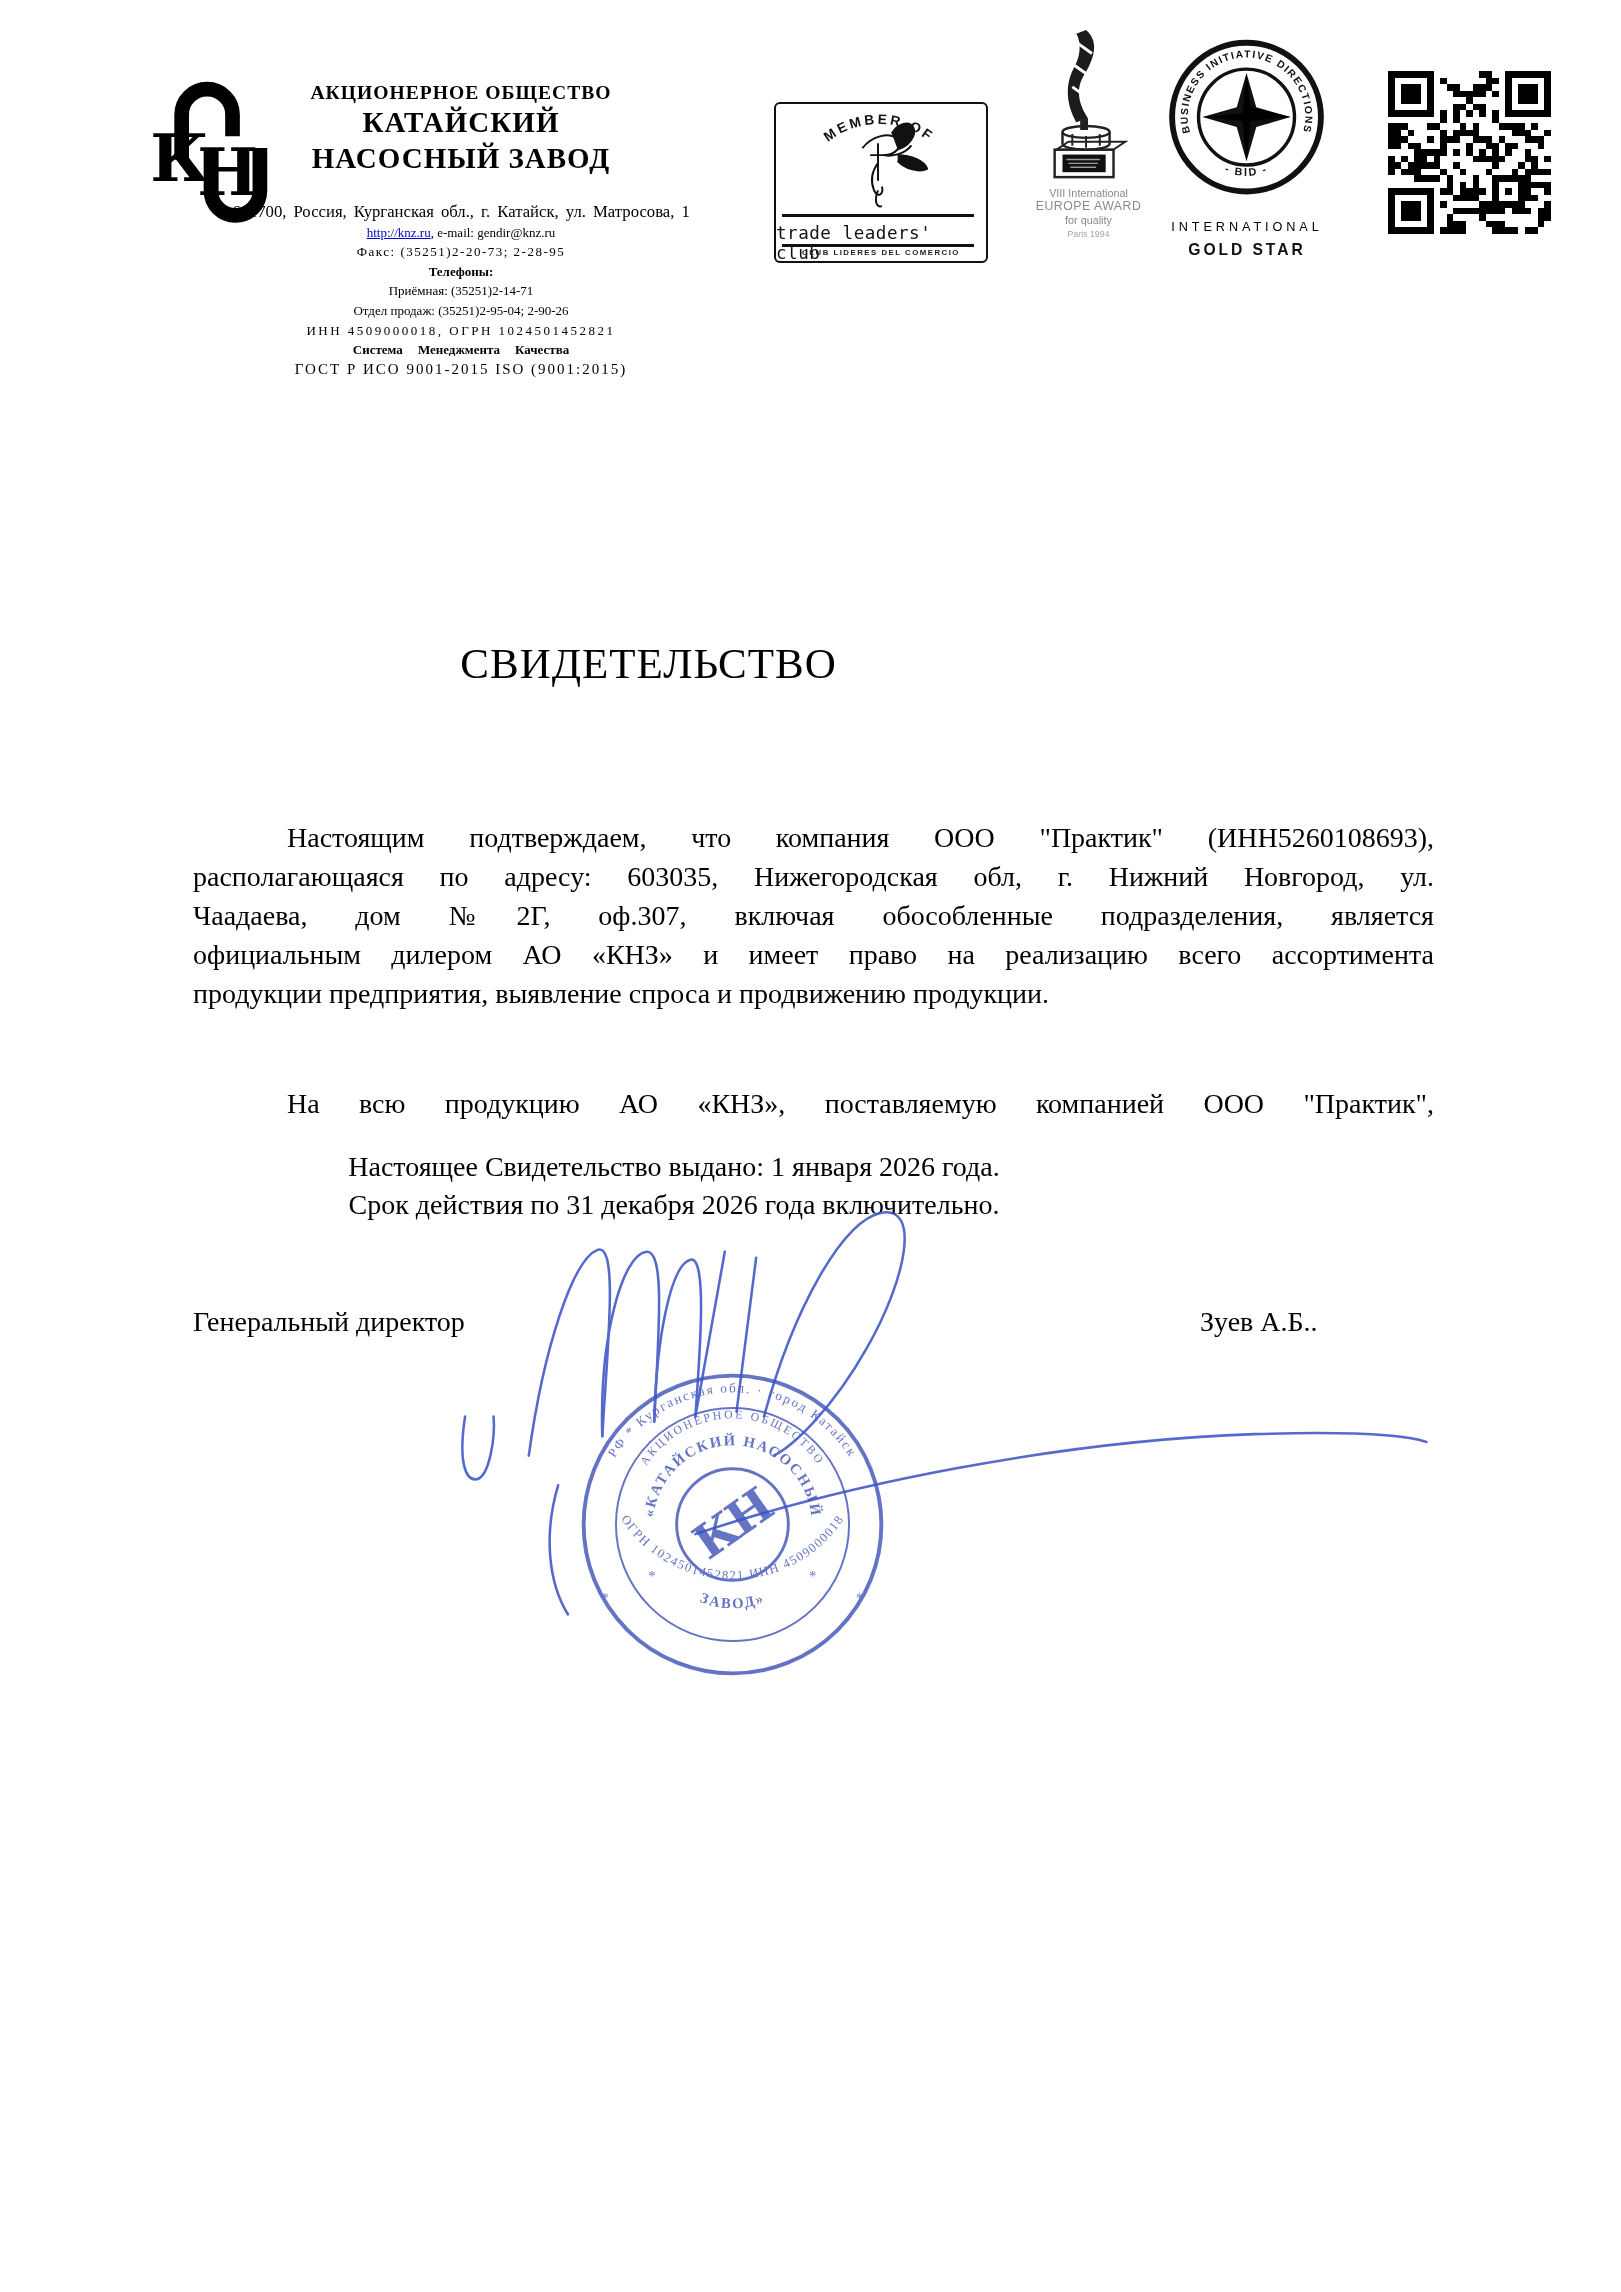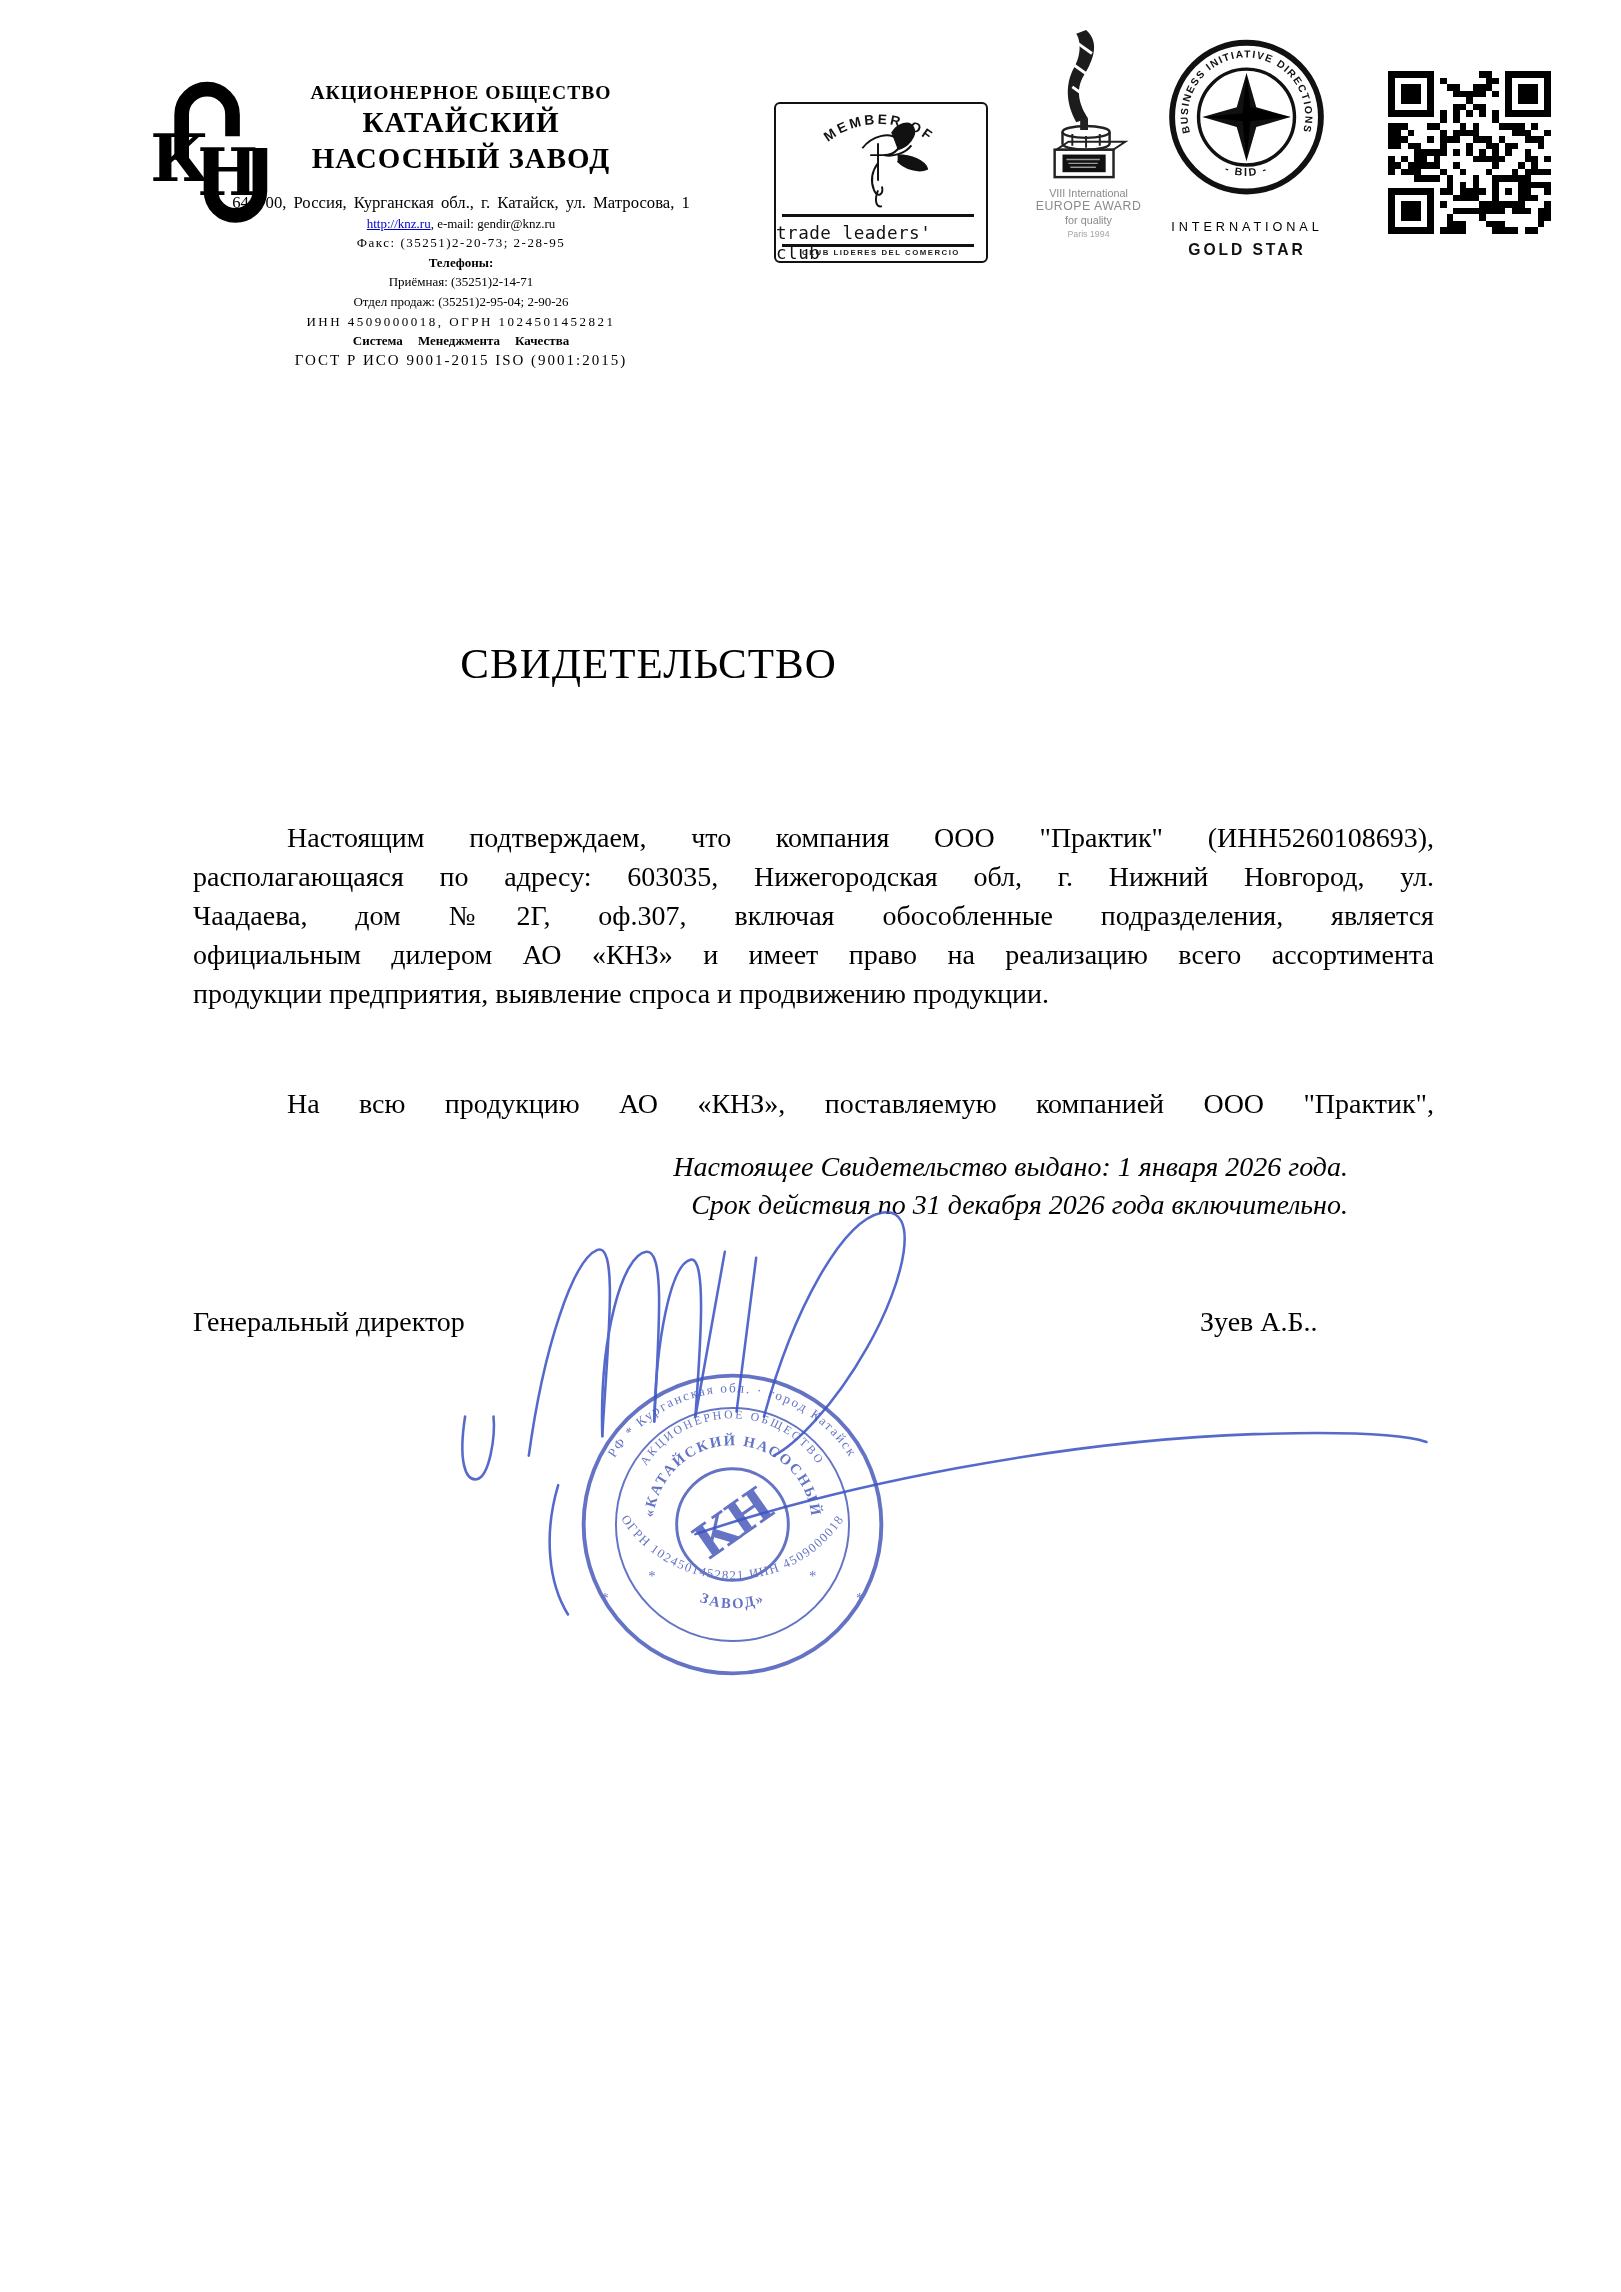--- a/index.html
+++ b/index.html
@@ -2,21 +2,21 @@
 <html><head>
 <meta charset="utf-8">
 <style>
   html,body{margin:0;padding:0;background:#fff;}
   body{width:1621px;height:2293px;position:relative;font-family:"Liberation Serif",serif;color:#000;}
   .abs{position:absolute;}
   
   .header-text{left:118px;top:82px;width:686px;text-align:center;}
   .org-type{font-weight:bold;font-size:19.6px;letter-spacing:1px;}
   .org-name{font-weight:bold;font-size:29px;letter-spacing:1px;line-height:36px;}
-  .org-name.last{margin-bottom:16px;}
+  .org-name.last{margin-bottom:25px;}
   .h-line{font-size:13px;line-height:19.6px;}
   .h-addr{font-size:16.7px;word-spacing:2.9px;line-height:21.6px;}
   .h-link a{color:#0000cc;text-decoration:underline;}
   .h-fax{letter-spacing:1.5px;}
   .h-bold{font-weight:bold;}
   .h-inn{letter-spacing:2.5px;}
   .h-qms{font-weight:bold;word-spacing:11.8px;}
   .h-gost{letter-spacing:2px;font-size:15px;}
   
   .tlc-box{left:774px;top:102px;width:210px;height:157px;border:2.5px solid #111;border-radius:5.9px;background:#fff;}
@@ -31,21 +31,21 @@
   .trophy-t4{font-size:8.8px;color:#a5a5a5;}
   .bid-wrap{left:1161px;top:29px;width:172px;text-align:center;}
   .bid-int{position:absolute;left:0;top:191px;width:100%;font-family:"Liberation Sans",sans-serif;font-size:12.7px;letter-spacing:3.9px;color:#000000;}
   .bid-gold{position:absolute;left:0;top:212px;width:100%;font-family:"Liberation Sans",sans-serif;font-weight:bold;font-size:15.7px;letter-spacing:2.9px;color:#111;}
   
   .doc-title{left:0;top:639px;width:1297px;text-align:center;font-size:43px;letter-spacing:1px;}
   .para{left:193px;width:1241px;font-size:28px;line-height:39px;}
   .jline{text-align:justify;text-align-last:justify;}
   .jline.lastline{text-align-last:left;}
   .indent{text-indent:94px;}
-  .center-lines{left:0;top:1148px;width:1348px;text-align:right;font-size:28px;line-height:38px;font-style:italic;}
+  .center-lines{left:0;top:1148px;width:1348px;text-align:center;font-size:28px;line-height:38px;}
   .sig-label{left:193px;top:1306px;font-size:28px;}
   .sig-name{left:1200px;top:1306px;font-size:28px;}
 </style>
 </head>
 <body>
 
 <div class="abs" style="left:152px;top:54px;">
   <svg width="118" height="178" viewBox="0 0 120 182">
     <path d="M30,108 V62 A26,26 0 0 1 82,62 V84" fill="none" stroke="#000" stroke-width="15"></path>
     <path d="M60,96 V140 A25,25 0 0 0 110,140 V96" fill="none" stroke="#000" stroke-width="15"></path>

